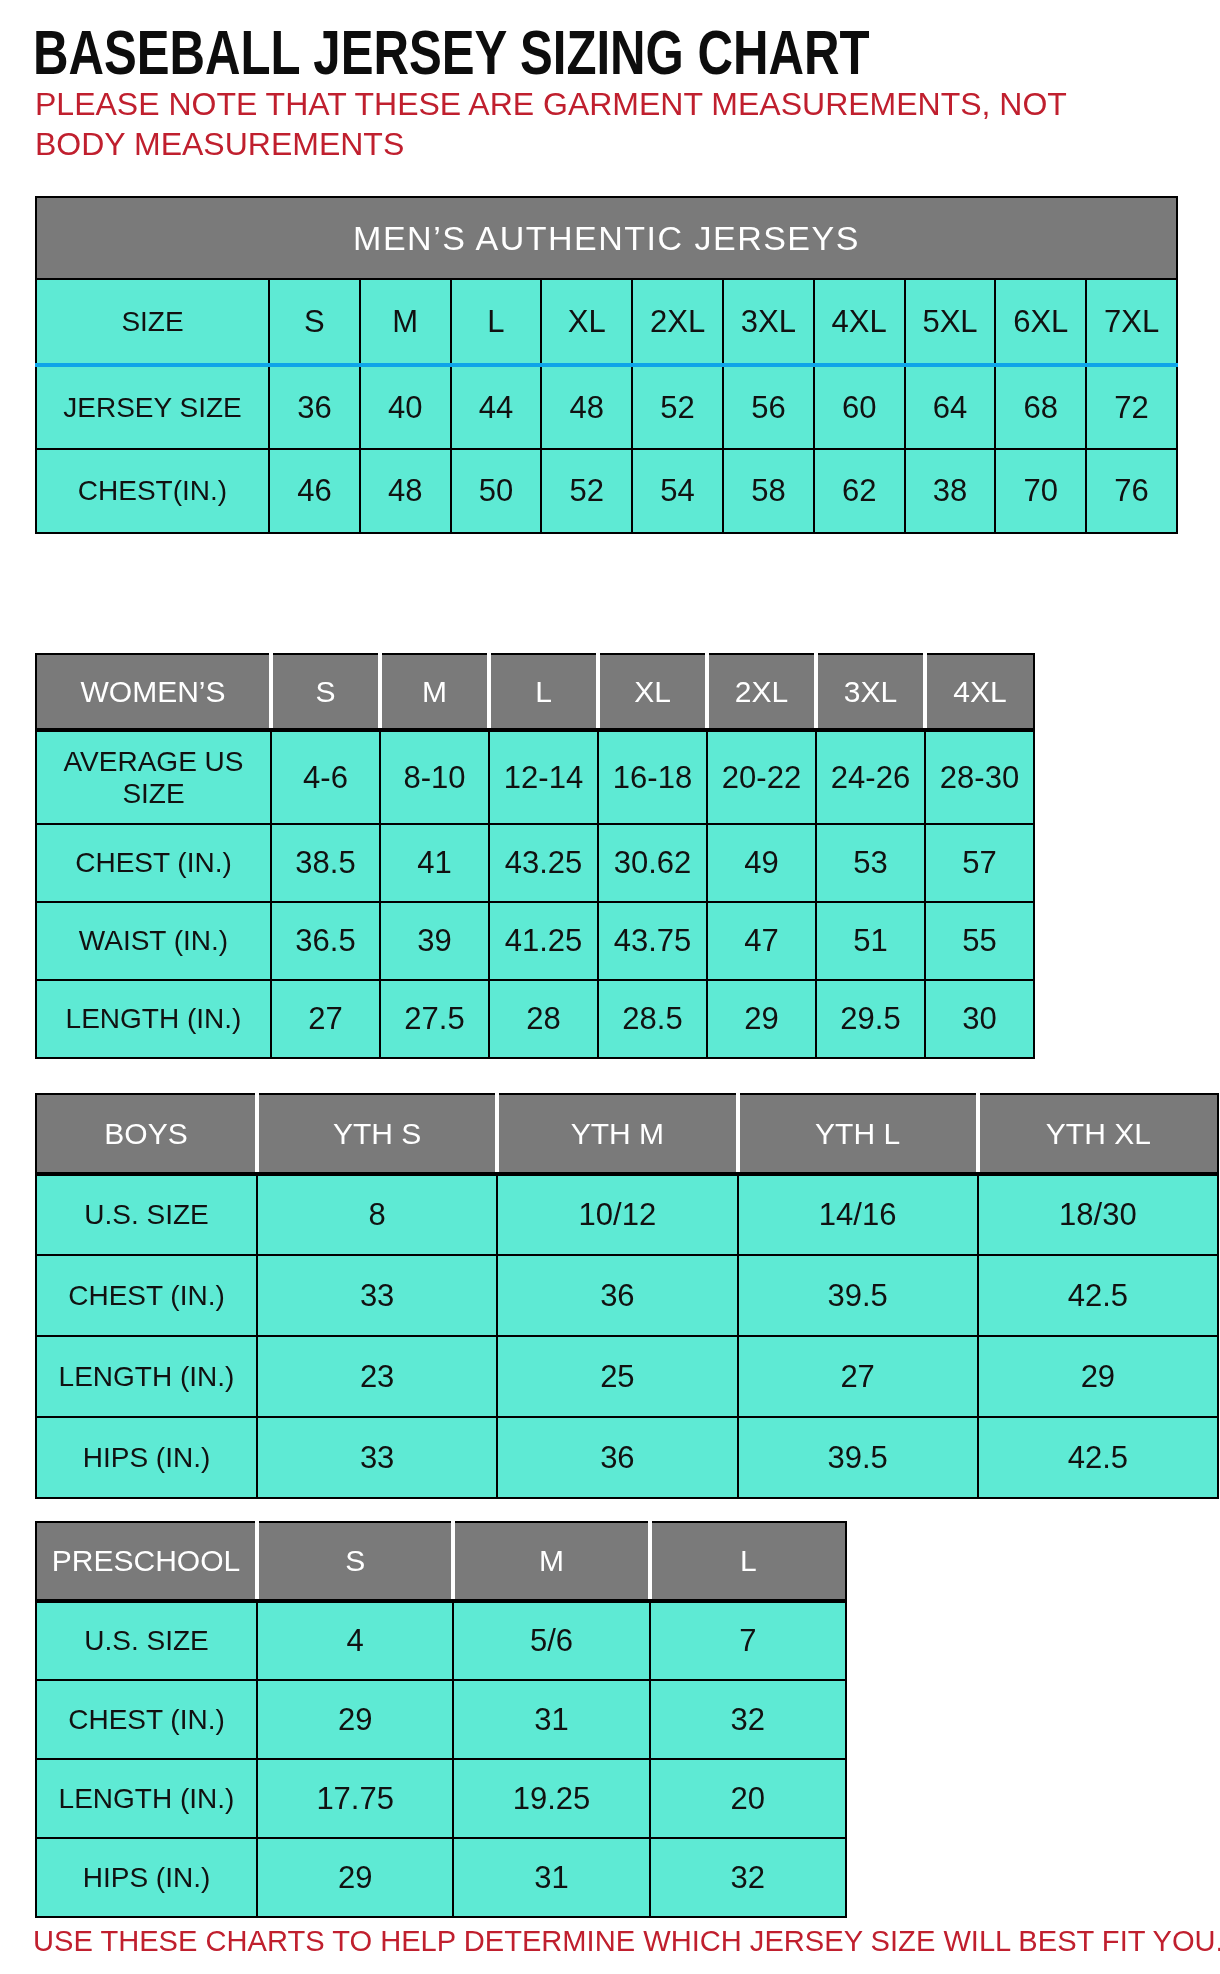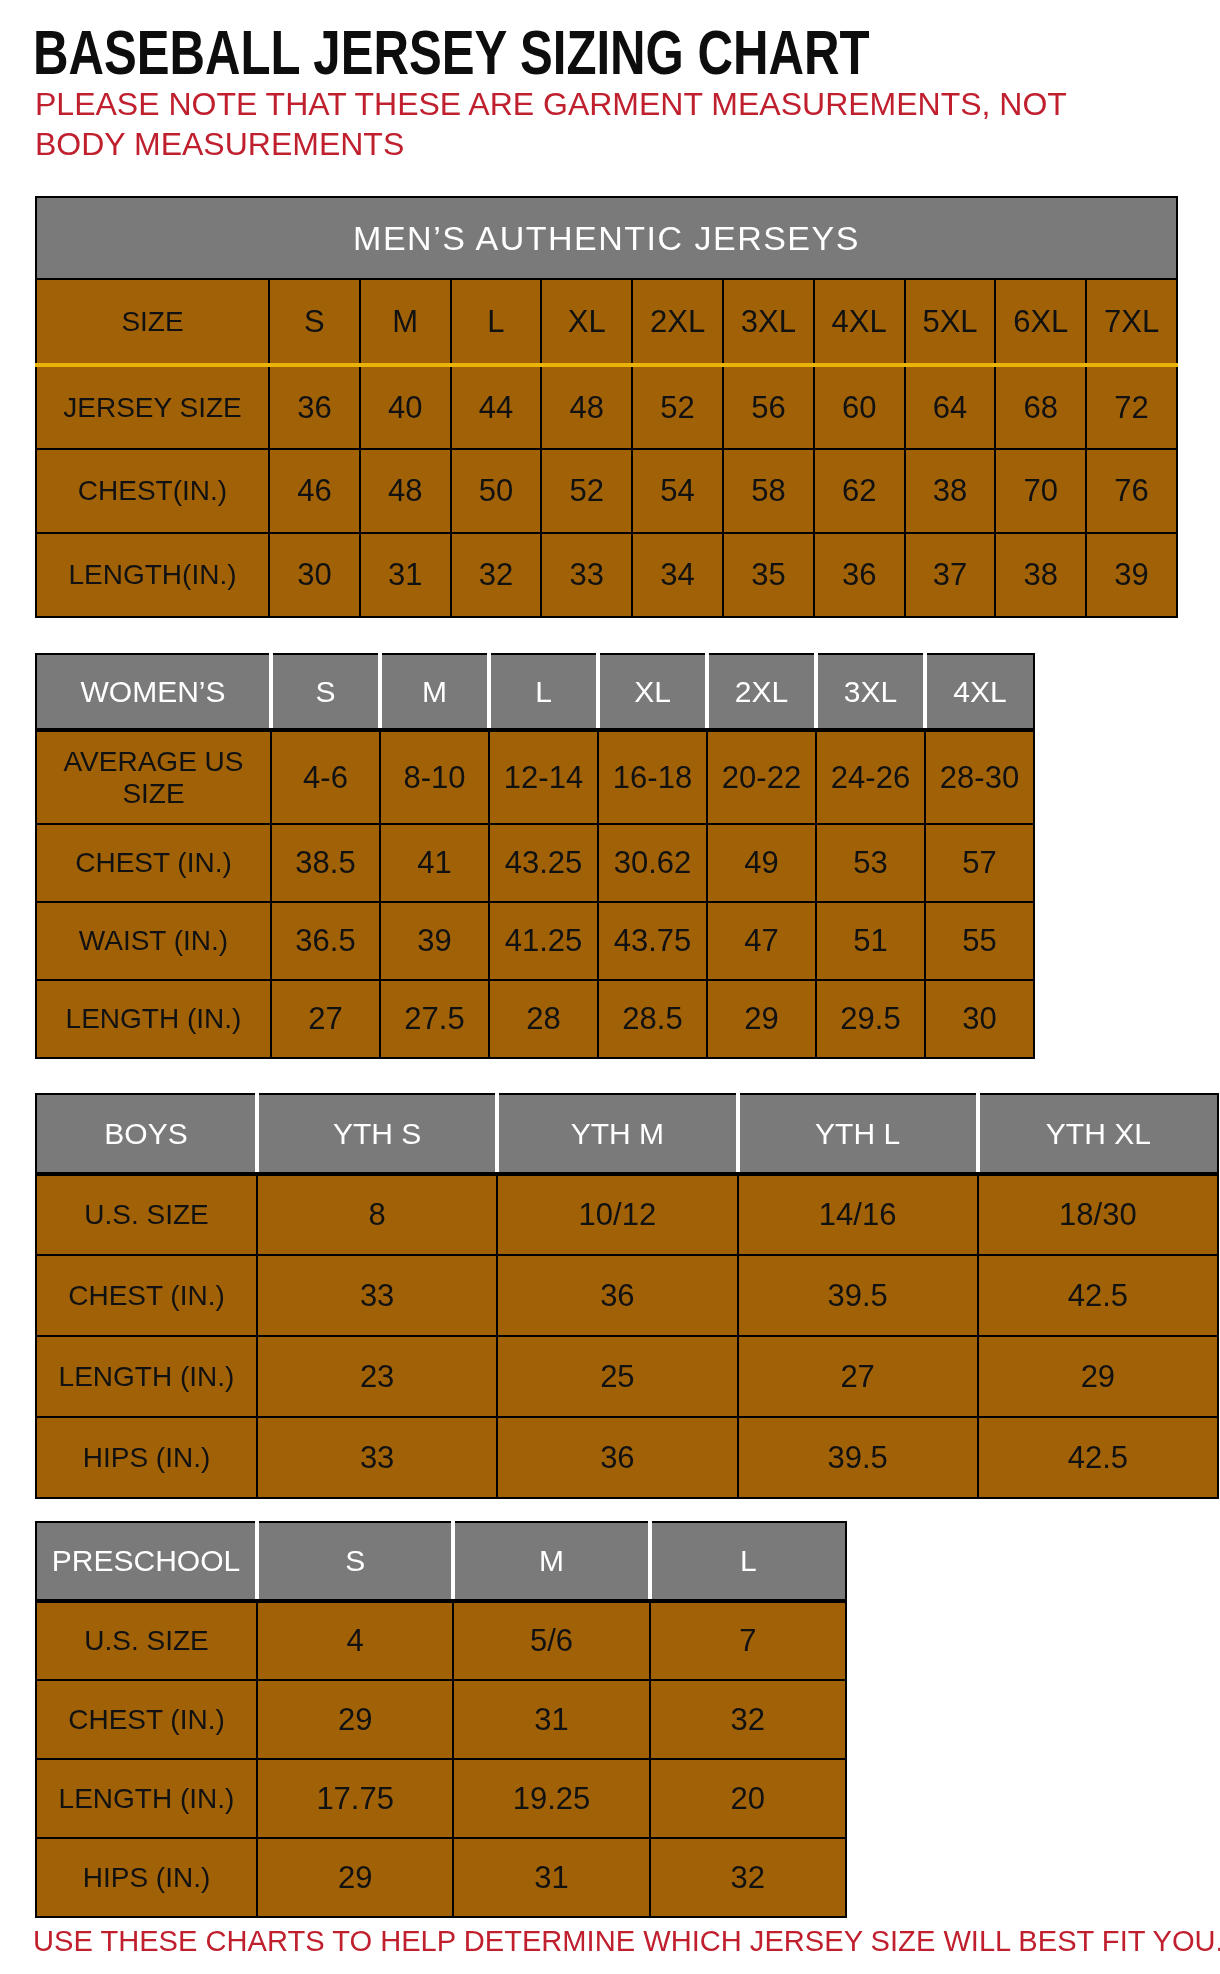--- a/index.html
+++ b/index.html
@@ -17,21 +17,21 @@
     position:absolute;left:35px;top:84px;width:1115px;
     font-size:32px;line-height:40px;color:var(--red);font-weight:400;
   }
   .footer{
     position:absolute;left:33px;top:1924px;
     font-size:30px;color:var(--red);white-space:nowrap;
     transform:scaleX(0.97);transform-origin:left top;
   }
   .tbl{
     position:absolute;border-collapse:collapse;table-layout:fixed;
-    background:#a16207;border:2px solid #000;
+    background:#5eead4;border:2px solid #000;
   }
   .tbl th,.tbl td{
     border:2px solid #000;text-align:center;vertical-align:middle;padding:0;
     font-weight:400;overflow:hidden;
   }
   .tbl th.banner{
     background:var(--gray);color:#fff;font-size:34px;letter-spacing:1.5px;
   }
   .tbl th.colhead{
     background:var(--gray);color:#fff;font-size:30px;
@@ -39,21 +39,21 @@
   }
   .tbl thead th + th{border-left:4px solid #fff;}
   .tbl td.label{font-size:28px;line-height:32px;}
   .tbl td.val{font-size:31px;}
 
   #t-mens{left:35px;top:196px;width:1143px;}
   #t-mens col.c-label{width:233px;}
   #t-mens thead tr{height:82px;}
   #t-mens tbody tr{height:84px;}
   #t-mens tbody tr:first-child{height:86px;}
-  #t-mens tbody tr:first-child td{border-bottom:4px solid #eab308;}
+  #t-mens tbody tr:first-child td{border-bottom:4px solid #0ea5e9;}
   #t-mens tbody tr:first-child td.val{font-size:31px;}
 
   #t-womens{left:35px;top:653px;width:1000px;}
   #t-womens col.c-label{width:235px;}
   #t-womens thead tr{height:76px;margin-top:16px;}
   #t-womens tbody tr{height:78px;}
   #t-womens tbody tr:first-child{height:94px;}
 
   #t-boys{left:35px;top:1093px;width:1184px;}
   #t-boys col.c-label{width:221px;}
@@ -124,33 +124,20 @@
           <td class="val">48</td>
           <td class="val">50</td>
           <td class="val">52</td>
           <td class="val">54</td>
           <td class="val">58</td>
           <td class="val">62</td>
           <td class="val">38</td>
           <td class="val">70</td>
           <td class="val">76</td>
         </tr>
-        <tr>
-          <td class="label">LENGTH(IN.)</td>
-          <td class="val">30</td>
-          <td class="val">31</td>
-          <td class="val">32</td>
-          <td class="val">33</td>
-          <td class="val">34</td>
-          <td class="val">35</td>
-          <td class="val">36</td>
-          <td class="val">37</td>
-          <td class="val">38</td>
-          <td class="val">39</td>
-        </tr>
       </tbody>
     </table>
 
   <table class="tbl" id="t-womens">
       <colgroup>
         <col class="c-label">
         <col class="c-val">
         <col class="c-val">
         <col class="c-val">
         <col class="c-val">

